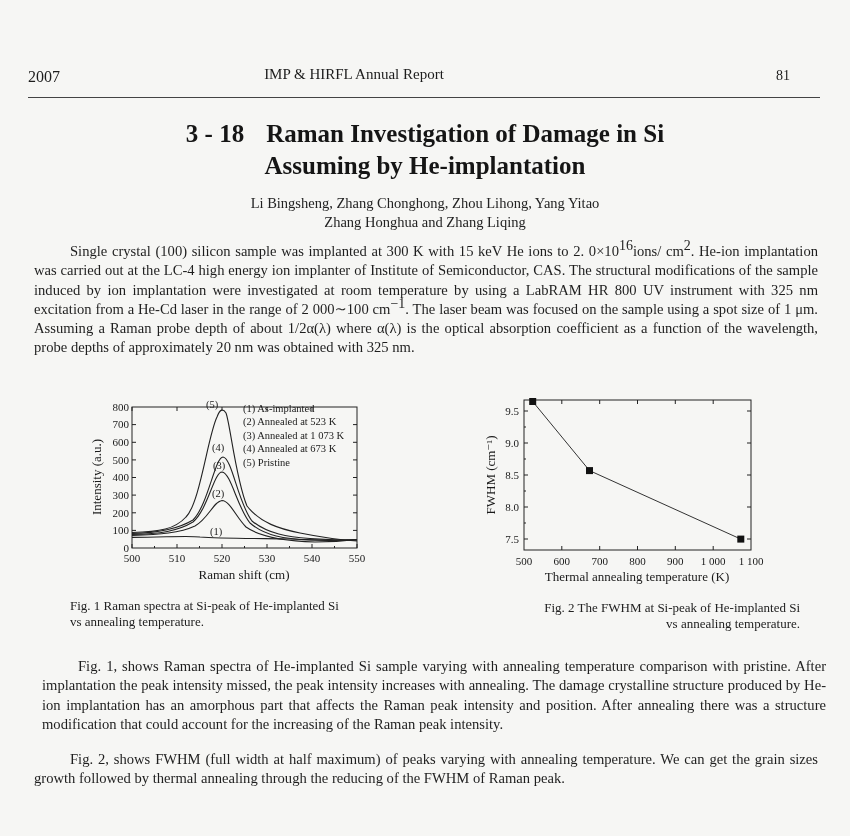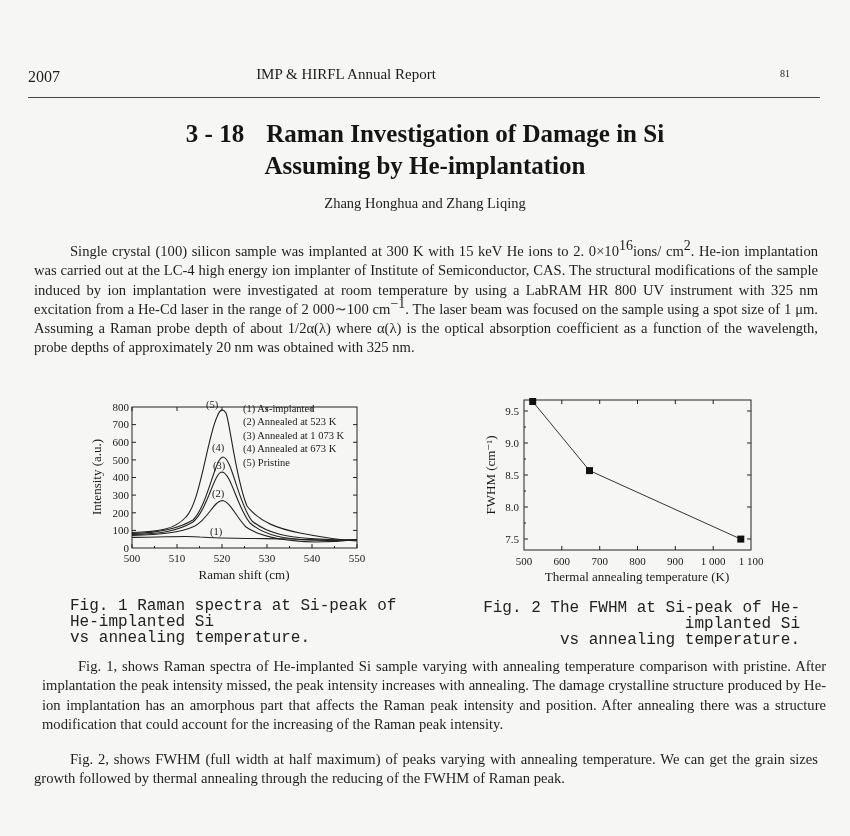--- a/index.html
+++ b/index.html
@@ -4,55 +4,56 @@
 <style>
   html, body { margin: 0; padding: 0; }
   body {
     width: 850px; height: 836px; position: relative; overflow: hidden;
     background: #f6f6f4;
     font-family: "Liberation Serif", "DejaVu Serif", serif;
     color: #1c1c1c;
   }
   .abs { position: absolute; }
   .header-year { left: 28px; top: 68px; font-size: 16px; }
-  .header-title { left: 0; width: 692px; text-align: center; top: 66px; font-size: 15px; }
-  .header-page { right: 60px; top: 68px; font-size: 10px; }
+  .header-title { left: 8px; width: 692px; text-align: center; top: 66px; font-size: 15px; }
+  .header-page { right: 60px; top: 68px; font-size: 14px; }
   .header-rule { left: 28px; width: 792px; top: 97px; height: 0; border-top: 1.3px solid #444; }
 
   .title { left: 0; width: 850px; text-align: center; top: 118px; font-weight: bold; font-size: 25px; line-height: 32px; color: #151515; }
   .title .num { margin-right: 22px; }
   .authors { left: 0; width: 850px; text-align: center; top: 194px; font-size: 14.5px; line-height: 19px; color: #222; }
 
   .para { left: 34px; width: 784px; font-size: 14.6px; line-height: 19.3px; text-align: justify; color: #1e1e1e; }
   .para .indent { display: inline-block; width: 36px; }
   .p1 { top: 242px; }
   .p2 { top: 657px; margin-left: 8px; }
   .p3 { top: 750px; }
   sup { font-size: 14px; line-height: 0; }
 
-  .caption { font-size: 16px; line-height: 16px; color: #222; font-family: Liberation Mono, monospace; }
+  .caption { font-size: 13px; line-height: 16px; color: #222; }
   .cap1 { left: 70px; top: 598px; width: 340px; }
   .cap2 { left: 460px; top: 600px; width: 340px; text-align: right; }
 
   svg text { font-family: "Liberation Serif", "DejaVu Serif", serif; fill: #1a1a1a; }
 </style>
 </head>
 <body>
 
 <div class="abs header-year">2007</div>
 <div class="abs header-title">IMP &amp; HIRFL Annual Report</div>
 <div class="abs header-page">81</div>
 <div class="abs header-rule"></div>
 
 <div class="abs title">
   <div><span class="num">3 - 18</span><span>Raman Investigation of Damage in Si</span></div>
   <div>Assuming by He-implantation</div>
 </div>
 
 <div class="abs authors">
+  <div>Li Bingsheng, Zhang Chonghong, Zhou Lihong, Yang Yitao</div>
   <div>Zhang Honghua and Zhang Liqing</div>
 </div>
 
 <div class="abs para p1"><span class="indent"></span><span>Single crystal (100) silicon sample was implanted at 300 K with 15 keV He ions to 2. 0×10</span><sup>16</sup><span>ions/ cm</span><sup>2</sup><span>. He-ion implantation was carried out at the LC-4 high energy ion implanter of Institute of Semiconductor, CAS. The structural modifications of the sample induced by ion implantation were investigated at room temperature by using a LabRAM HR 800 UV instrument with 325 nm excitation from a He-Cd laser in the range of 2 000∼100 cm</span><sup>−1</sup><span>. The laser beam was focused on the sample using a spot size of 1 μm. Assuming a Raman probe depth of about 1/2α(λ) where α(λ) is the optical absorption coefficient as a function of the wavelength, probe depths of approximately 20 nm was obtained with 325 nm.</span></div>
 
 <svg class="abs" style="left:60px; top:395px;" width="320" height="200">
 
   <rect x="72" y="12" width="225" height="141" fill="none" stroke="#222" stroke-width="1"></rect>
   <g stroke="#222" stroke-width="1">
     <line x1="72" y1="153" x2="72" y2="149"></line>

